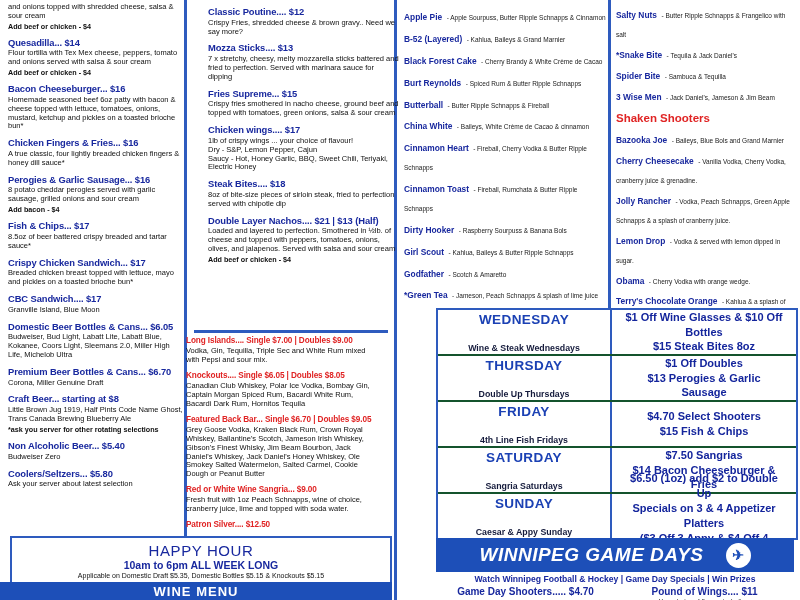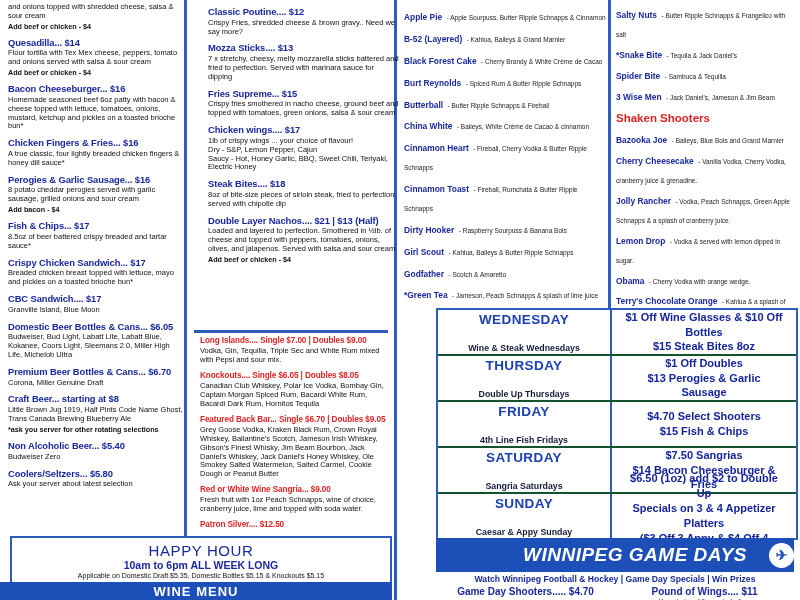--- a/index.html
+++ b/index.html
@@ -3,21 +3,21 @@
 <meta charset="utf-8">
 <style>
   html,body{margin:0;padding:0}
   body{width:800px;height:600px;overflow:hidden;position:relative;background:#ffffff;
        font-family:"Liberation Sans",sans-serif;color:#111}
   .vline{position:absolute;width:3px;background:#2e5bbe}
   .hline{position:absolute;height:3px;background:#2e5bbe}
   .col{position:absolute}
   #col1{left:8px;top:2px;width:176px;height:534px;overflow:hidden}
   #col2-food{left:208px;top:6px;width:192px;height:322px;overflow:hidden}
-  #col2-drinks{left:200px;top:336px;width:192px;height:198px;overflow:hidden}
+  #col2-drinks{left:186px;top:336px;width:192px;height:198px;overflow:hidden}
   #col3{left:404px;top:6px;width:202px;height:300px;overflow:hidden}
   #col4{left:616px;top:4px;width:178px;height:302px;overflow:hidden}
 
   .item{margin-bottom:6px}
   .item-name{font-size:9.4px;font-weight:bold;color:#18289e;line-height:1.25;letter-spacing:-.1px}
   .item-name.red{color:#e02424;font-size:8.2px}
   .item-desc{font-size:7.5px;color:#101010;line-height:1.18;white-space:pre-line;margin-top:1px}
   .item-note{font-size:7.2px;color:#101010;font-weight:bold;margin-top:1px}
 
   .shooter{margin-bottom:3px;line-height:1.18}
@@ -43,21 +43,21 @@
               align-items:center;justify-content:center;text-align:center;background:#fff}
   #hh-title{color:#18289e;font-weight:normal;font-size:15px;letter-spacing:.6px}
   #hh-sub{color:#18289e;font-weight:bold;font-size:10.5px}
   #hh-detail{color:#111;font-size:7px;margin-top:1px}
 
   #wine-banner{position:absolute;left:0;top:582px;width:392px;height:26px;background:#1d4fb8;
                color:#fff;font-weight:bold;font-size:13px;letter-spacing:1px;
                display:flex;justify-content:center;align-items:flex-start;padding-top:2px}
 
   #game-banner{position:absolute;left:436px;top:538px;width:358px;height:34px;background:#1d4fb8;
-               display:flex;align-items:center;justify-content:flex-end;gap:22px}
+               display:flex;align-items:center;justify-content:center;gap:22px}
   #game-title{color:#fff;font-weight:bold;font-style:italic;font-size:19px;letter-spacing:.5px}
   .logo-circle{width:25px;height:25px;border-radius:50%;background:#fff;color:#1d4fb8;
                display:flex;align-items:center;justify-content:center;font-size:14px;font-weight:bold}
   #game-tagline{position:absolute;left:436px;top:574px;width:358px;text-align:center;
                 color:#18289e;font-weight:bold;font-size:8.6px}
   #game-items{position:absolute;left:436px;top:586px;width:358px;display:flex}
   .game-item{width:50%;text-align:center}
   .game-item-name{color:#18289e;font-weight:bold;font-size:10px;line-height:1.1}
   .game-item-note{color:#111;font-size:6.5px;margin-top:1px}
 </style>

